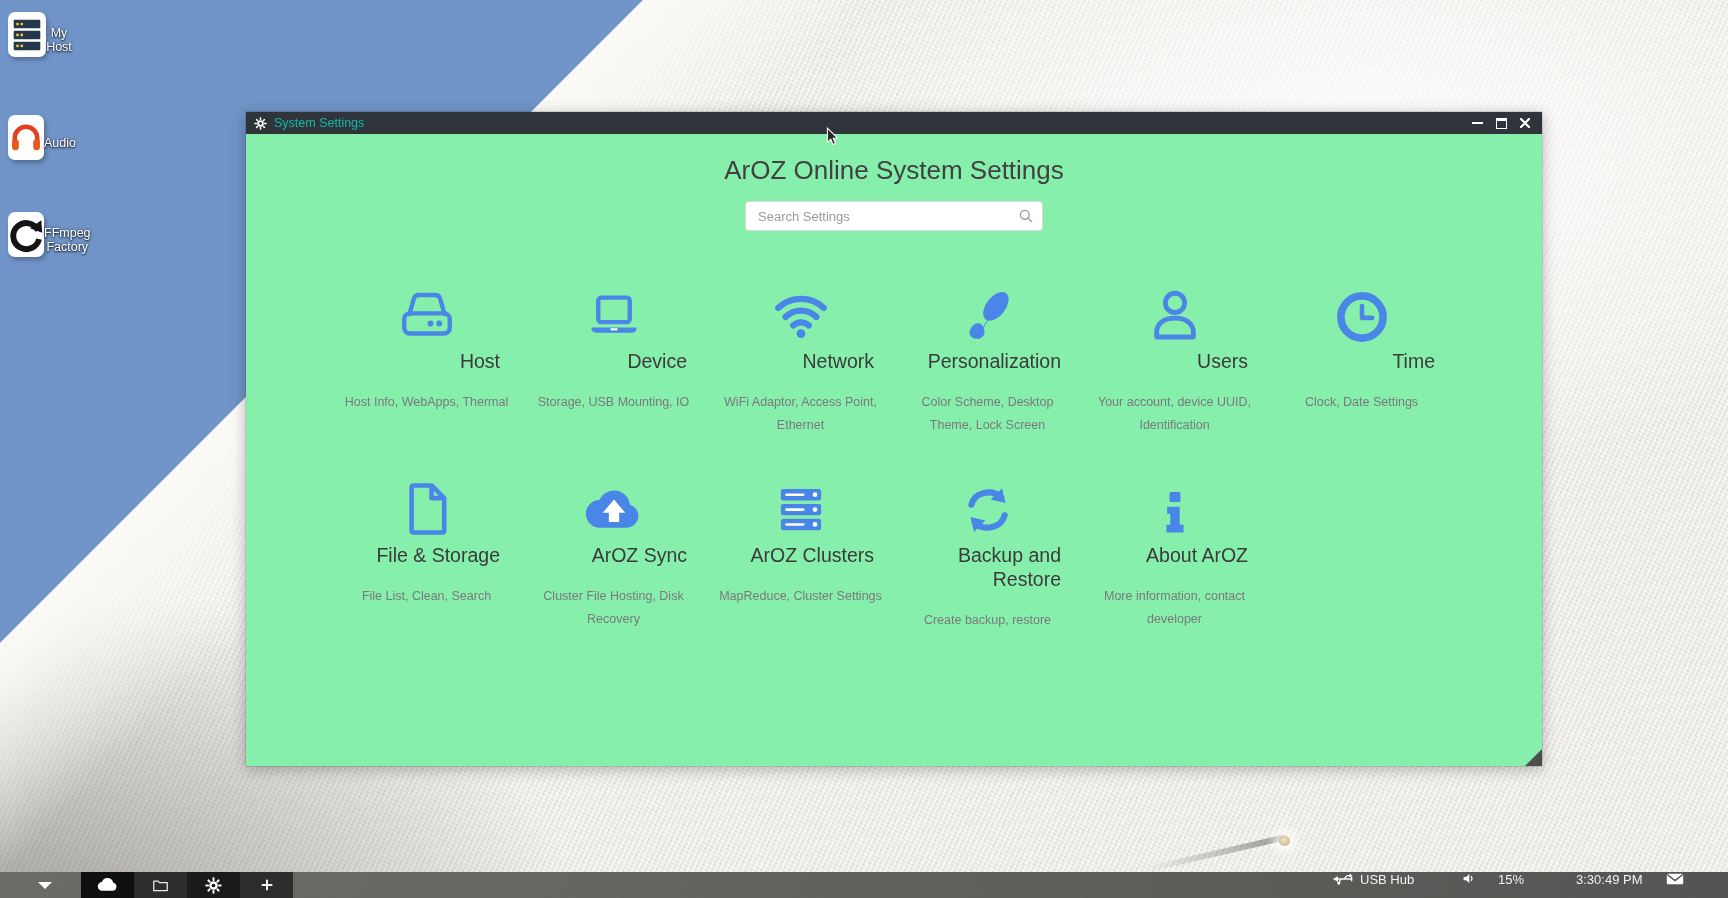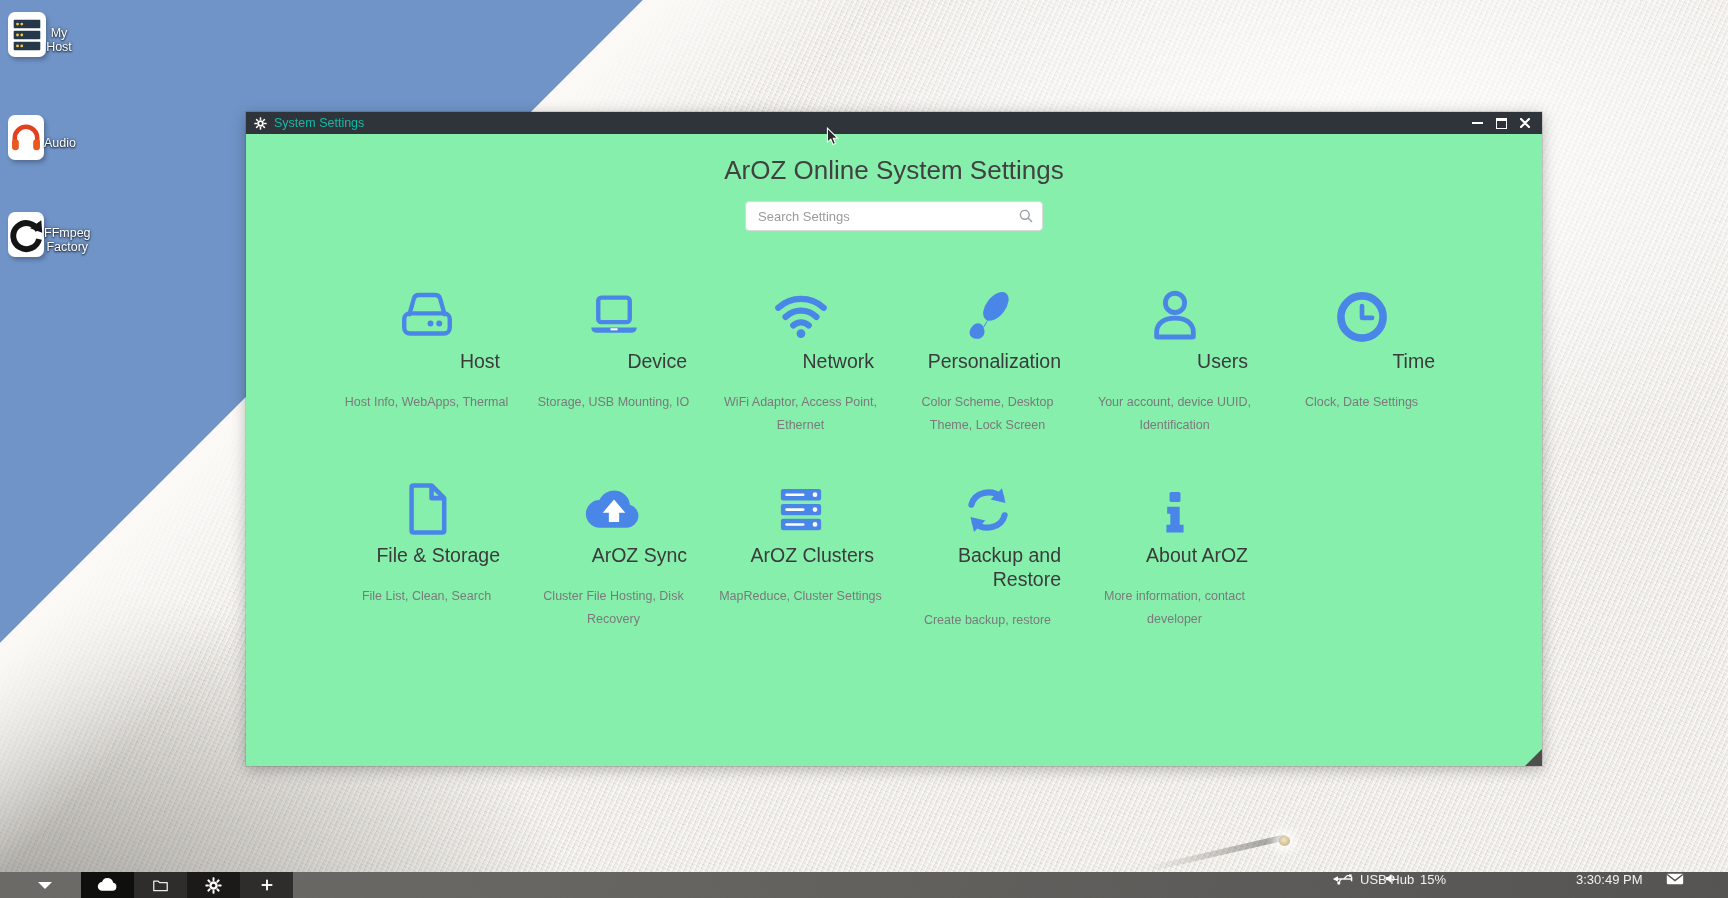--- a/index.html
+++ b/index.html
@@ -50,21 +50,21 @@
     border-left:17px solid transparent;border-bottom:17px solid #4e4e4b;cursor:nwse-resize;}
   
   .taskbar{position:absolute;left:0;bottom:0;width:1728px;height:26px;
     background:linear-gradient(to right,rgba(104,103,99,.95),rgba(80,79,77,.97));}
   .tb-arrow{position:absolute;left:38px;top:10px;width:0;height:0;cursor:pointer;
     border-left:7px solid transparent;border-right:7px solid transparent;border-top:7px solid #fff;}
   .tb-apps{position:absolute;left:81px;top:0;display:flex;height:26px;}
   .tb-btn{width:53px;height:26px;display:flex;align-items:center;justify-content:center;cursor:pointer;}
   .tb-b1{background:#0f0f0d;} .tb-b2{background:#2e2d2b;} .tb-b3{background:#1b1a18;} .tb-b4{background:#2e2d2b;}
   .tb-status{position:absolute;top:0;height:20px;display:flex;align-items:flex-start;color:#f2f2f2;font-size:13px;gap:6px;cursor:pointer;}
-  .st-usb{left:1332px;} .st-vol{left:1384px;gap:23px;} .st-time{left:1560px;margin-left:16px;} .st-mail{left:1666px;}
+  .st-usb{left:1332px;} .st-vol{left:1462px;gap:23px;} .st-time{left:1560px;margin-left:16px;} .st-mail{left:1666px;}
   .cursor{position:absolute;left:826px;top:127px;pointer-events:none;}
 </style>
 </head>
 <body>
 
 <div class="desktop">
   <div class="stick-shadow"></div>
   <div class="nail"></div>
 
   <div class="desk-icon" style="top:12px;">

